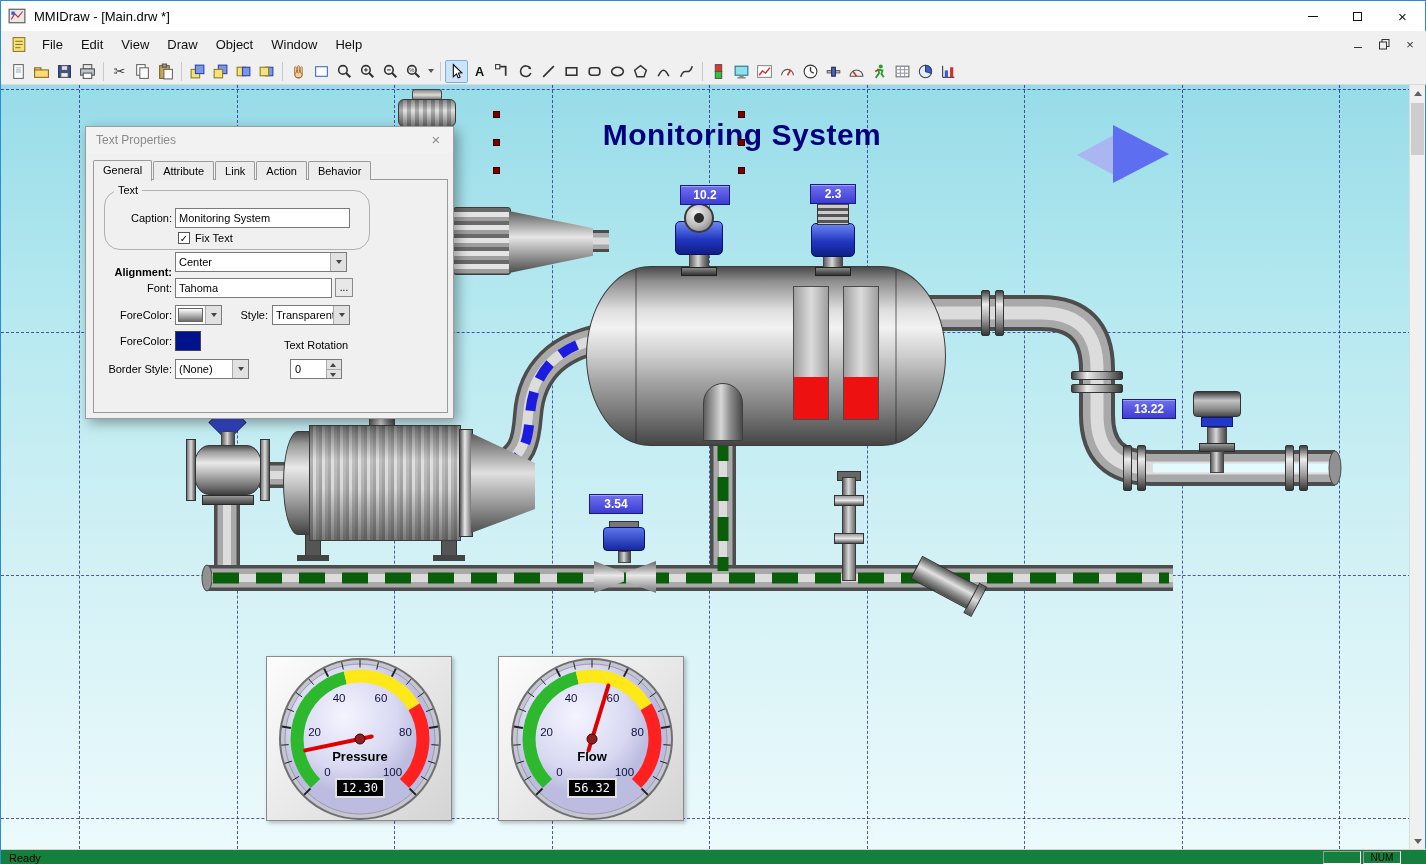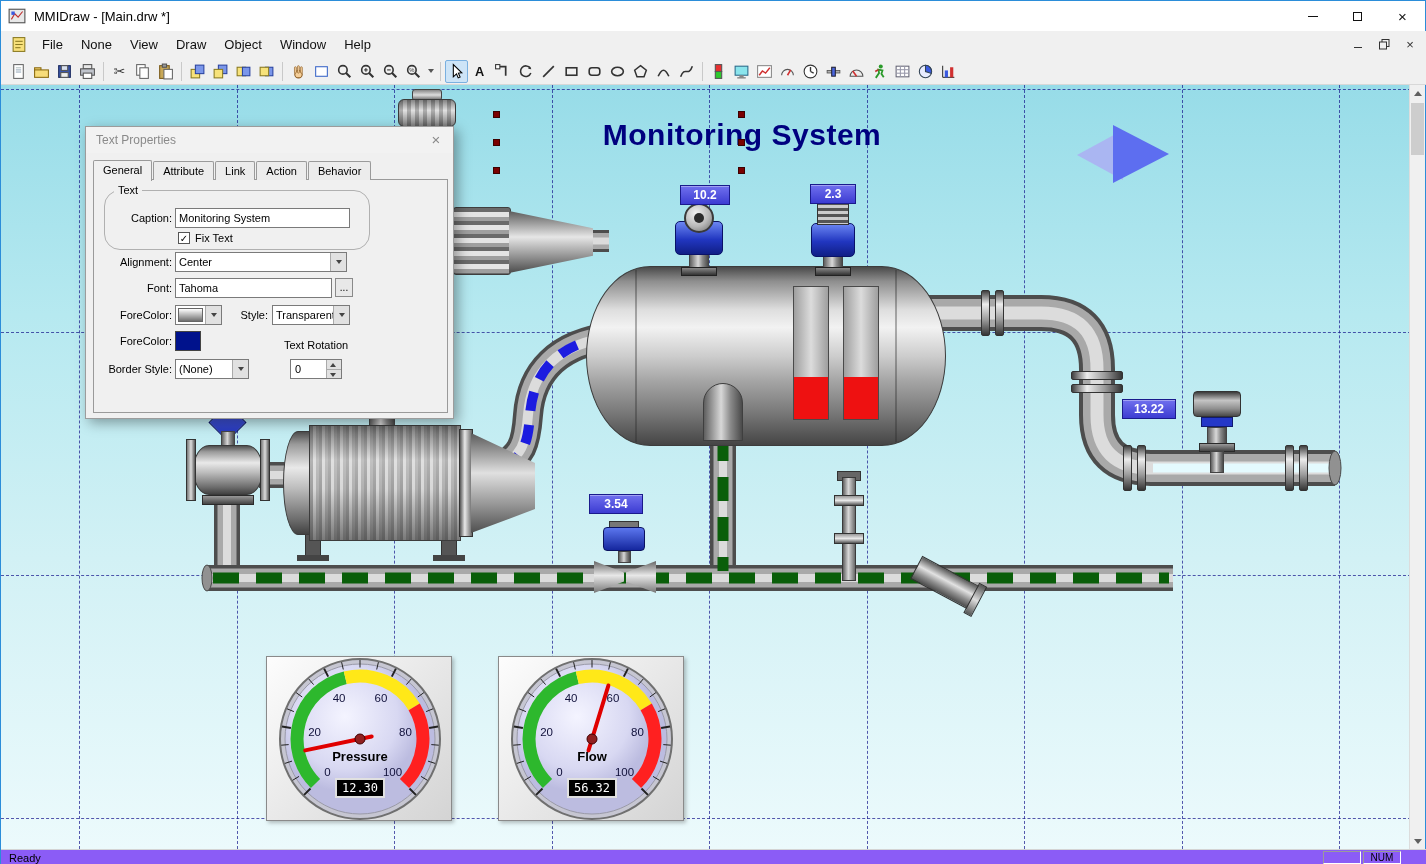--- a/index.html
+++ b/index.html
@@ -63,21 +63,21 @@
 
 .gauge-panel{position:absolute;width:186px;height:165px;background:linear-gradient(135deg,#fdfdfd,#d4d4d4);border:1px solid #8a8a8a;box-shadow:2px 2px 4px rgba(0,0,0,.25);z-index:4;}
 
 
 .vscroll{position:absolute;right:0;top:84px;width:16px;height:764px;background:#f0f0f0;border-left:1px solid #dcdcdc;}
 .vs-btn{position:absolute;left:0;width:16px;height:16px;display:flex;align-items:center;justify-content:center;}
 .vs-up{top:0;} .vs-dn{bottom:0;}
 .vs-up::after{content:'';border-left:4px solid transparent;border-right:4px solid transparent;border-bottom:5px solid #606060;}
 .vs-dn::after{content:'';border-left:4px solid transparent;border-right:4px solid transparent;border-top:5px solid #606060;}
 .vs-thumb{position:absolute;left:1px;top:18px;width:13px;height:52px;background:#cdcdcd;}
-.statusbar{position:absolute;left:0;top:848px;width:1426px;height:16px;background:#8b5cf6;border-top:1px solid #d4d4d4;font-size:11px;display:flex;align-items:center;}
+.statusbar{position:absolute;left:0;top:848px;width:1426px;height:16px;background:#15803d;border-top:1px solid #d4d4d4;font-size:11px;display:flex;align-items:center;}
 .sb-msg{margin-left:8px;}
 .sb-pane{position:absolute;height:13px;top:1px;border:1px solid;border-color:#9a9a9a #fff #fff #9a9a9a;font-size:10px;display:flex;align-items:center;justify-content:center;}
 
 
 .dialog{position:absolute;left:84px;top:125px;width:369px;height:293px;background:#f0f0f0;border:1px solid #9c9c9c;box-shadow:4px 4px 12px rgba(0,0,0,.35);z-index:50;}
 .dlg-title{position:absolute;left:0;top:0;right:0;height:26px;background:#f2f2f2;display:flex;align-items:center;}
 .dlg-title-text{margin-left:10px;font-size:12px;color:#8a8a8a;}
 .dlg-close{position:absolute;right:8px;top:4px;width:18px;height:18px;color:#8a8a8a;font-size:15px;text-align:center;line-height:17px;}
 .dlg-tabs{position:absolute;left:7px;top:32px;display:flex;align-items:flex-end;height:21px;z-index:2;}
 .tab{height:19px;padding:0 9px;font-size:11px;line-height:18px;border:1px solid #9a9a9a;border-bottom:none;border-radius:2px 2px 0 0;background:#ececec;margin-right:1px;color:#000;}
@@ -133,21 +133,21 @@
 
   <div class="menubar">
     <svg class="mdi-doc" viewBox="0 0 16 16">
         <rect x="2" y="1.5" width="11" height="13" fill="#f7e07a" stroke="#8a7a20"></rect>
         <line x1="4" y1="5" x2="11" y2="5" stroke="#8a7a20"></line>
         <line x1="4" y1="8" x2="11" y2="8" stroke="#8a7a20"></line>
         <line x1="4" y1="11" x2="9" y2="11" stroke="#8a7a20"></line>
       </svg>
     <div id="menu-items" style="display:flex;">
         <div class="menu-item">File</div>
-        <div class="menu-item">None</div>
+        <div class="menu-item">Edit</div>
         <div class="menu-item">View</div>
         <div class="menu-item">Draw</div>
         <div class="menu-item">Object</div>
         <div class="menu-item">Window</div>
         <div class="menu-item">Help</div>
       </div>
     <div class="mdi-ctrls">
       <div class="mdi-btn">
           <span class="glyph-mdimin"></span>
         </div>
@@ -708,21 +708,21 @@
       <span class="grp-label">Text</span>
     </div>
     <div class="lbl" style="left:8px;top:85px;width:78px;">Caption:</div>
     <div class="txt" style="left:89px;top:81px;width:175px;">
         <span>Monitoring System</span>
       </div>
     <div class="chk" style="left:92px;top:105px;">
       <span class="chk-box">✓</span>
       <span class="chk-lbl">Fix Text</span>
     </div>
-    <div class="lbl" style="left:8px;top:129px;width:78px;">Alignment:</div>
+    <div class="lbl" style="left:8px;top:139px;width:78px;font-weight:bold;">Alignment:</div>
     <div class="combo" style="left:89px;top:125px;width:172px;gap:28px;">
         <span class="combo-val">Center</span>
         <span class="combo-btn"></span>
       </div>
     <div class="lbl" style="left:8px;top:155px;width:78px;">Font:</div>
     <div class="txt" style="left:89px;top:151px;width:157px;">
         <span>Tahoma</span>
       </div>
     <div class="btn-sm" style="left:249px;top:151px;">...</div>
     <div class="lbl" style="left:8px;top:182px;width:78px;">ForeColor:</div>

